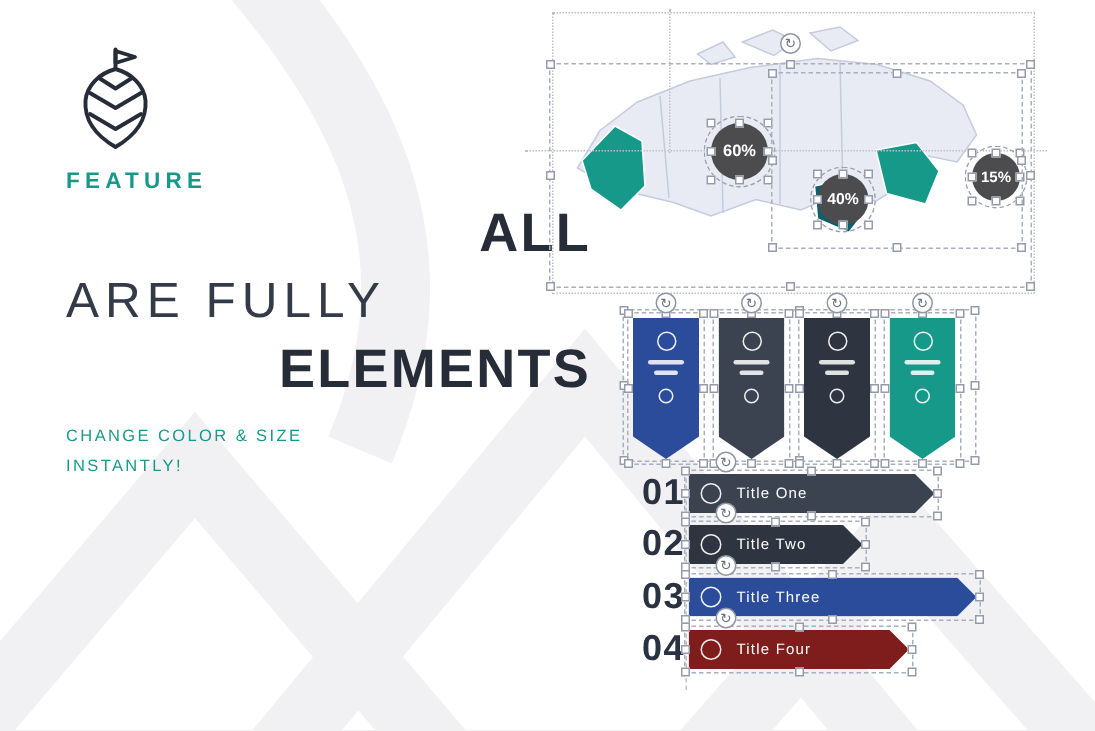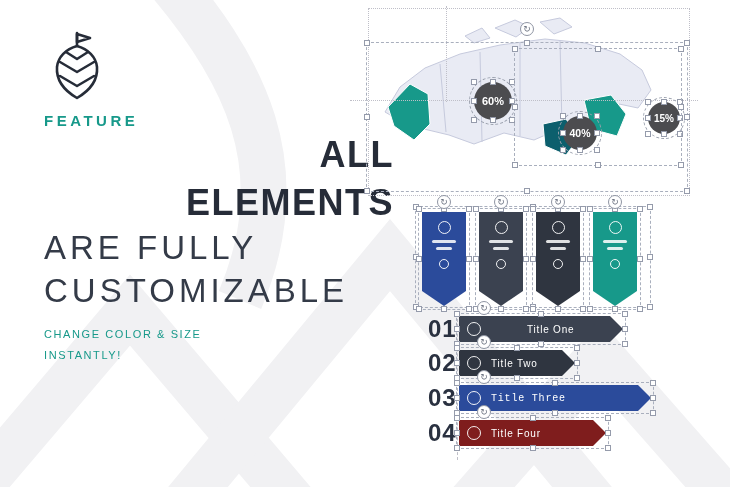--- a/index.html
+++ b/index.html
@@ -80,23 +80,22 @@
         <path d="M33 16 V3"></path>
         <path d="M33 4 L46 8 L33 12 Z"></path>
         <path d="M33 16 C44 19 52 27 53 37 C54 51 45 61 33 68 C21 61 12 51 13 37 C14 27 22 19 33 16 Z"></path>
         <path d="M22 22 L33 29 L44 22"></path>
         <path d="M16 32 L33 42 L50 32"></path>
         <path d="M16 46 L33 56 L50 46"></path>
       </g>
     </svg>
     <div class="feature">FEATURE</div>
     <div class="hl bold">ALL</div>
+    <div class="hl light">ARE FULLY</div>
     <div class="hl bold">ELEMENTS</div>
-    <div class="hl light">ARE FULLY</div>
-    <div class="hl light">CUSTOMIZABLE</div>
     <div class="sub first">CHANGE COLOR &amp; SIZE</div>
     <div class="sub">INSTANTLY!</div>
   </div>
 
   <div class="map-cluster">
     <div class="guide rect" style="left:6px; top:2px; width:322px; height:188px;"></div>
     <div class="guide hline" style="left:-12px; top:94px; width:348px;"></div>
     <div class="guide vline" style="left:84px; top:0; height:96px;"></div>
 
     <svg class="map" width="320" height="182" viewBox="0 0 320 182">
@@ -121,21 +120,21 @@
       </div>
     <i class="h nw"></i>
         <i class="h n"></i>
         <i class="h ne"></i>
         <i class="h e"></i>
         <i class="h se"></i>
         <i class="h s"></i>
         <i class="h sw"></i>
         <i class="h w"></i>
       </div>
-    <div class="sel nob" style="left:161px; top:110px; width:34px; height:34px;text-decoration:underline;">
+    <div class="sel nob" style="left:143px; top:110px; width:34px; height:34px;text-decoration:underline;">
       <div class="badge" style="font-size: 10.5px; background-color: rgb(76, 76, 79);">
         <span>40%</span>
       </div>
     <i class="h nw"></i>
         <i class="h n"></i>
         <i class="h ne"></i>
         <i class="h e"></i>
         <i class="h se"></i>
         <i class="h s"></i>
         <i class="h sw"></i>
@@ -270,21 +269,21 @@
         </div>
     </div>
   </div>
 
   <div class="list-group">
     <div class="guide vline" style="left:29px; top:-2px; height:146px; border-left-style:dashed;"></div>
 
     <div class="row" style="top:0;">
       <span class="num">01</span>
       <div class="ribbon-wrap" style="width:164px;">
-        <div class="ribbon" style="background-color: rgb(59, 66, 80); gap: 36px;">
+        <div class="ribbon" style="background-color: rgb(59, 66, 80);">
           <span class="circle-icon"></span>
           <span class="title">Title One</span>
         </div>
         <div class="sel" style="inset:-3px;">
             <i class="h nw"></i>
             <i class="h n"></i>
             <i class="h ne"></i>
             <i class="h e"></i>
             <i class="h se"></i>
             <i class="h s"></i>
@@ -312,21 +311,21 @@
             <i class="h sw"></i>
             <i class="h w"></i>
           </div>
         <div class="rot" style="left:18px; top:-15px;">↻</div>
       </div>
     </div>
 
     <div class="row" style="top:69px;">
       <span class="num">03</span>
       <div class="ribbon-wrap" style="width:192px;">
-        <div class="ribbon" style="background-color: rgb(43, 75, 155); font-family: Liberation Mono, monospace;">
+        <div class="ribbon" style="background-color: rgb(43, 75, 155);">
           <span class="circle-icon"></span>
           <span class="title">Title Three</span>
         </div>
         <div class="sel" style="inset:-3px;">
             <i class="h nw"></i>
             <i class="h n"></i>
             <i class="h ne"></i>
             <i class="h e"></i>
             <i class="h se"></i>
             <i class="h s"></i>

